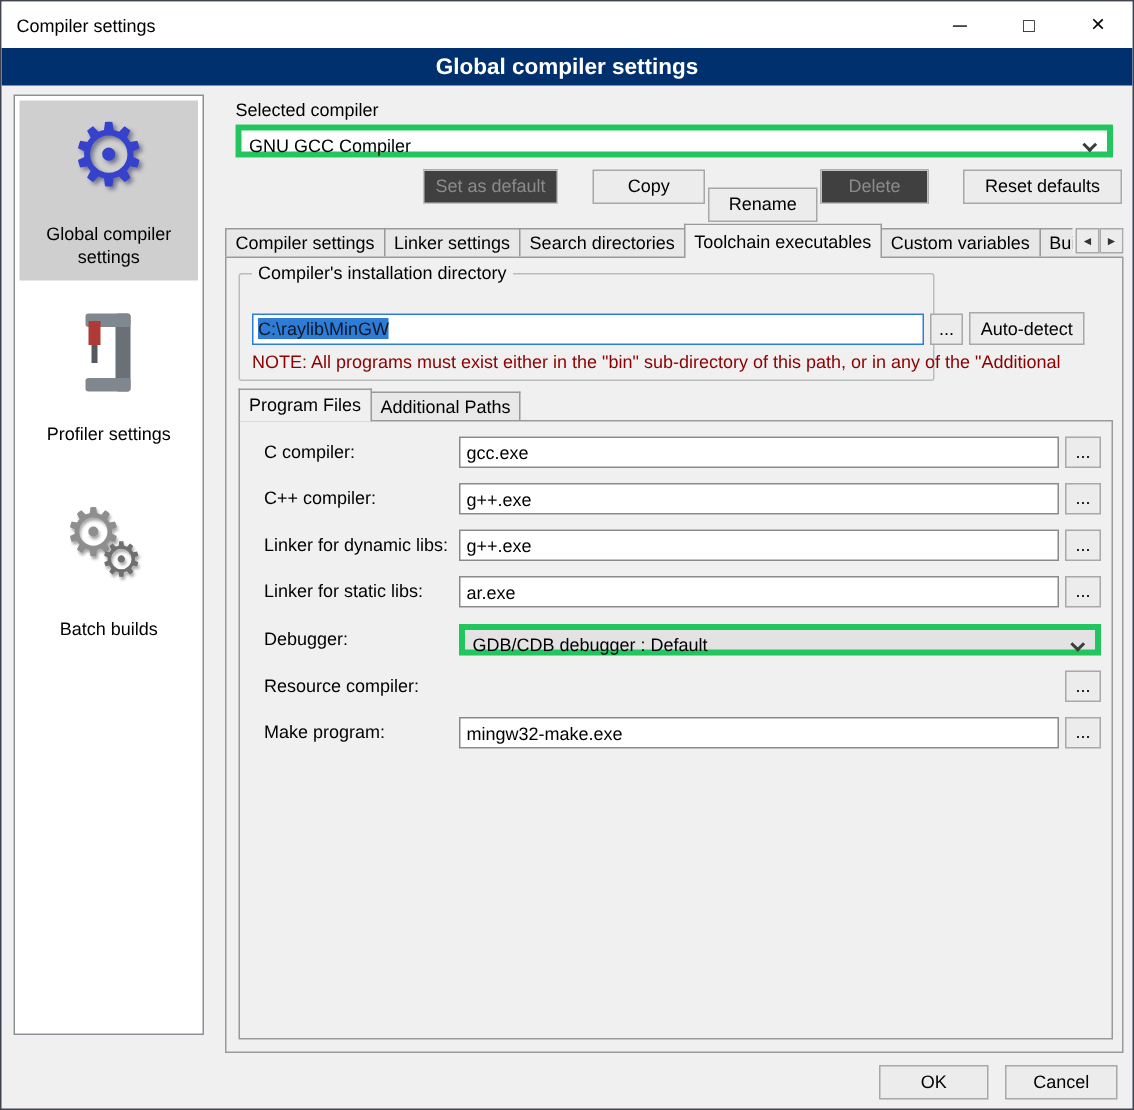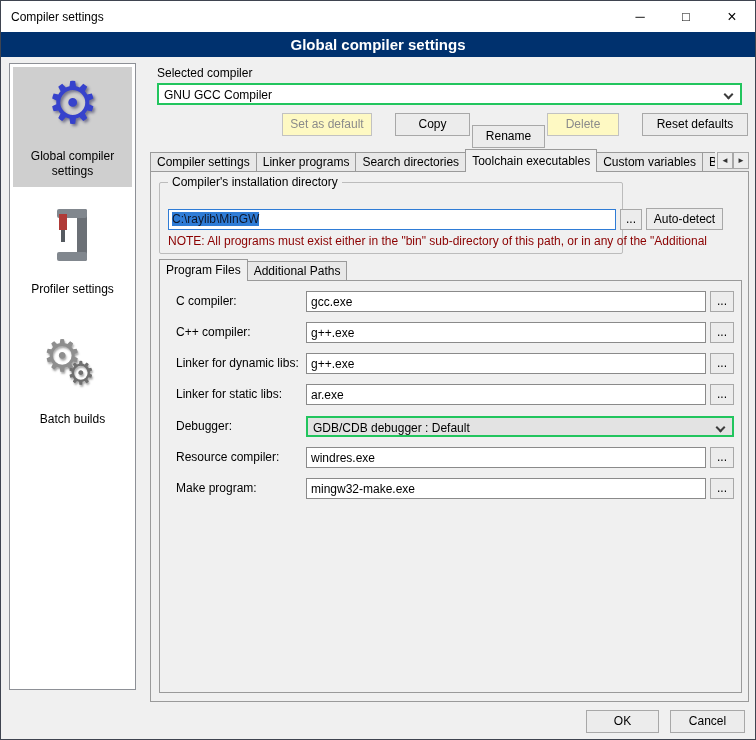--- a/index.html
+++ b/index.html
@@ -23,22 +23,22 @@
   .side-item.selected { background:#cfcfcf; }
   .side-icon { width:64px; height:64px; display:flex; align-items:center; justify-content:center; }
   .side-label { margin-top:14px; text-align:center; line-height:15px; }
   .gear-main { font-family:"DejaVu Sans",sans-serif; font-size:58px; line-height:64px; color:#3642cc; text-shadow:2px 2px 3px rgba(5,5,60,.45); }
   .gears-gray { position:relative; width:64px; height:64px; }
   .gears-gray .g1 { position:absolute; left:2px; top:-4px; font-family:"DejaVu Sans",sans-serif; font-size:44px; color:#8e8e8e; text-shadow:1px 2px 2px rgba(40,40,40,.4); }
   .gears-gray .g2 { position:absolute; left:26px; top:20px; font-family:"DejaVu Sans",sans-serif; font-size:32px; color:#6f6f6f; text-shadow:1px 2px 2px rgba(40,40,40,.4); }
 
   
   .btn { position:absolute; height:23px; background:#ececec; border:1px solid #a8a8a8; text-align:center; line-height:21px; font-size:12px; }
-  .btn.disabled { color:#8b8b8b; background:#fef9c3; border-color:#c2c2c2; }
-  .combo { position:absolute; background:#fff; border:2px solid #22c55e; line-height:20px; padding-left:5px; }
+  .btn.disabled { color:#8b8b8b; background:#404040; border-color:#c2c2c2; }
+  .combo { position:absolute; background:#fff; border:4px solid #22c55e; line-height:20px; padding-left:5px; }
   .combo .chev { position:absolute; right:8px; top:6px; width:7px; height:7px; border-right:2px solid #3c3c3c; border-bottom:2px solid #3c3c3c; transform:rotate(45deg); }
   .combo.gray { background:#e3e3e3; }
   .label { position:absolute; font-size:12px; }
 
   
   .tabstrip { position:absolute; left:149px; top:148px; width:599px; height:23px; overflow:hidden; white-space:nowrap; }
   .tab { display:inline-block; vertical-align:bottom; height:20px; line-height:19px; padding:0 6px; border:1px solid #9a9a9a; border-bottom:none; background:#e8e8e8; margin-right:-1px; }
   .tab.active { height:23px; line-height:22px; background:#f0f0f0; position:relative; z-index:3; }
   .tab-arrows { position:absolute; right:0; top:3px; z-index:4; background:#f0f0f0; padding-left:2px; }
   .arrow-btn { display:inline-block; width:16px; height:17px; border:1px solid #a8a8a8; background:#ececec; font-size:8px; text-align:center; line-height:16px; color:#333; }
@@ -121,21 +121,21 @@
     <span class="chev"></span>
   </div>
 
   <div class="btn disabled" style="left:281px; top:112px; width:90px;"><span>Set as default</span></div>
   <div class="btn" style="left:394px; top:112px; width:75px;"><span>Copy</span></div>
   <div class="btn" style="left:471px; top:112px; width:73px;margin-top:12px;"><span>Rename</span></div>
   <div class="btn disabled" style="left:546px; top:112px; width:72px;"><span>Delete</span></div>
   <div class="btn" style="left:641px; top:112px; width:106px;"><span>Reset defaults</span></div>
 
   <div class="tabstrip">
-    <span class="tab"><span>Compiler settings</span></span><span class="tab"><span>Linker programs</span></span><span class="tab"><span>Search directories</span></span><span class="tab active"><span>Toolchain executables</span></span><span class="tab"><span>Custom variables</span></span><span class="tab"><span>Build options</span></span>
+    <span class="tab"><span>Compiler settings</span></span><span class="tab"><span>Linker settings</span></span><span class="tab"><span>Search directories</span></span><span class="tab active"><span>Toolchain executables</span></span><span class="tab"><span>Custom variables</span></span><span class="tab"><span>Build options</span></span>
     <span class="tab-arrows">
       <span class="arrow-btn">◄</span><span class="arrow-btn">►</span>
     </span>
   </div>
 
   <div class="main-panel">
 
     <div class="groupbox">
       <span class="legend">Compiler's installation directory</span>
       <div class="textbox">
@@ -179,21 +179,20 @@
       <div class="row" style="top:135px;">
         <span class="f-label">Debugger:</span>
         <div class="combo gray">
           <span>GDB/CDB debugger : Default</span>
           <span class="chev"></span>
         </div>
       </div>
 
       <div class="row" style="top:166px;">
         <span class="f-label">Resource compiler:</span>
-        <input class="f-input" value="windres.exe" style="">
         <div class="btn browse"><span>...</span></div>
       </div>
 
       <div class="row" style="top:197px;">
         <span class="f-label">Make program:</span>
         <input class="f-input" value="mingw32-make.exe" style="">
         <div class="btn browse"><span>...</span></div>
       </div>
 
     </div>

